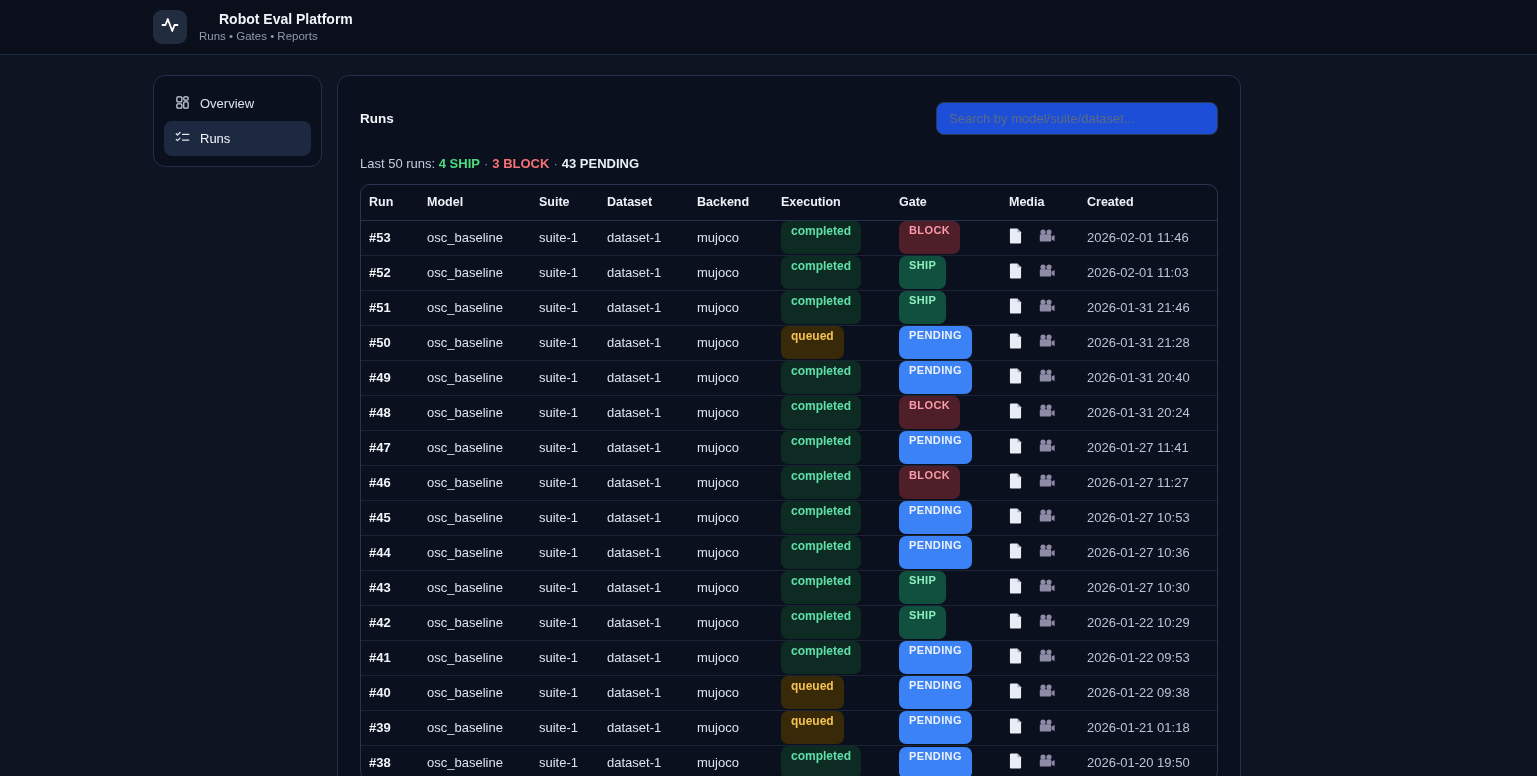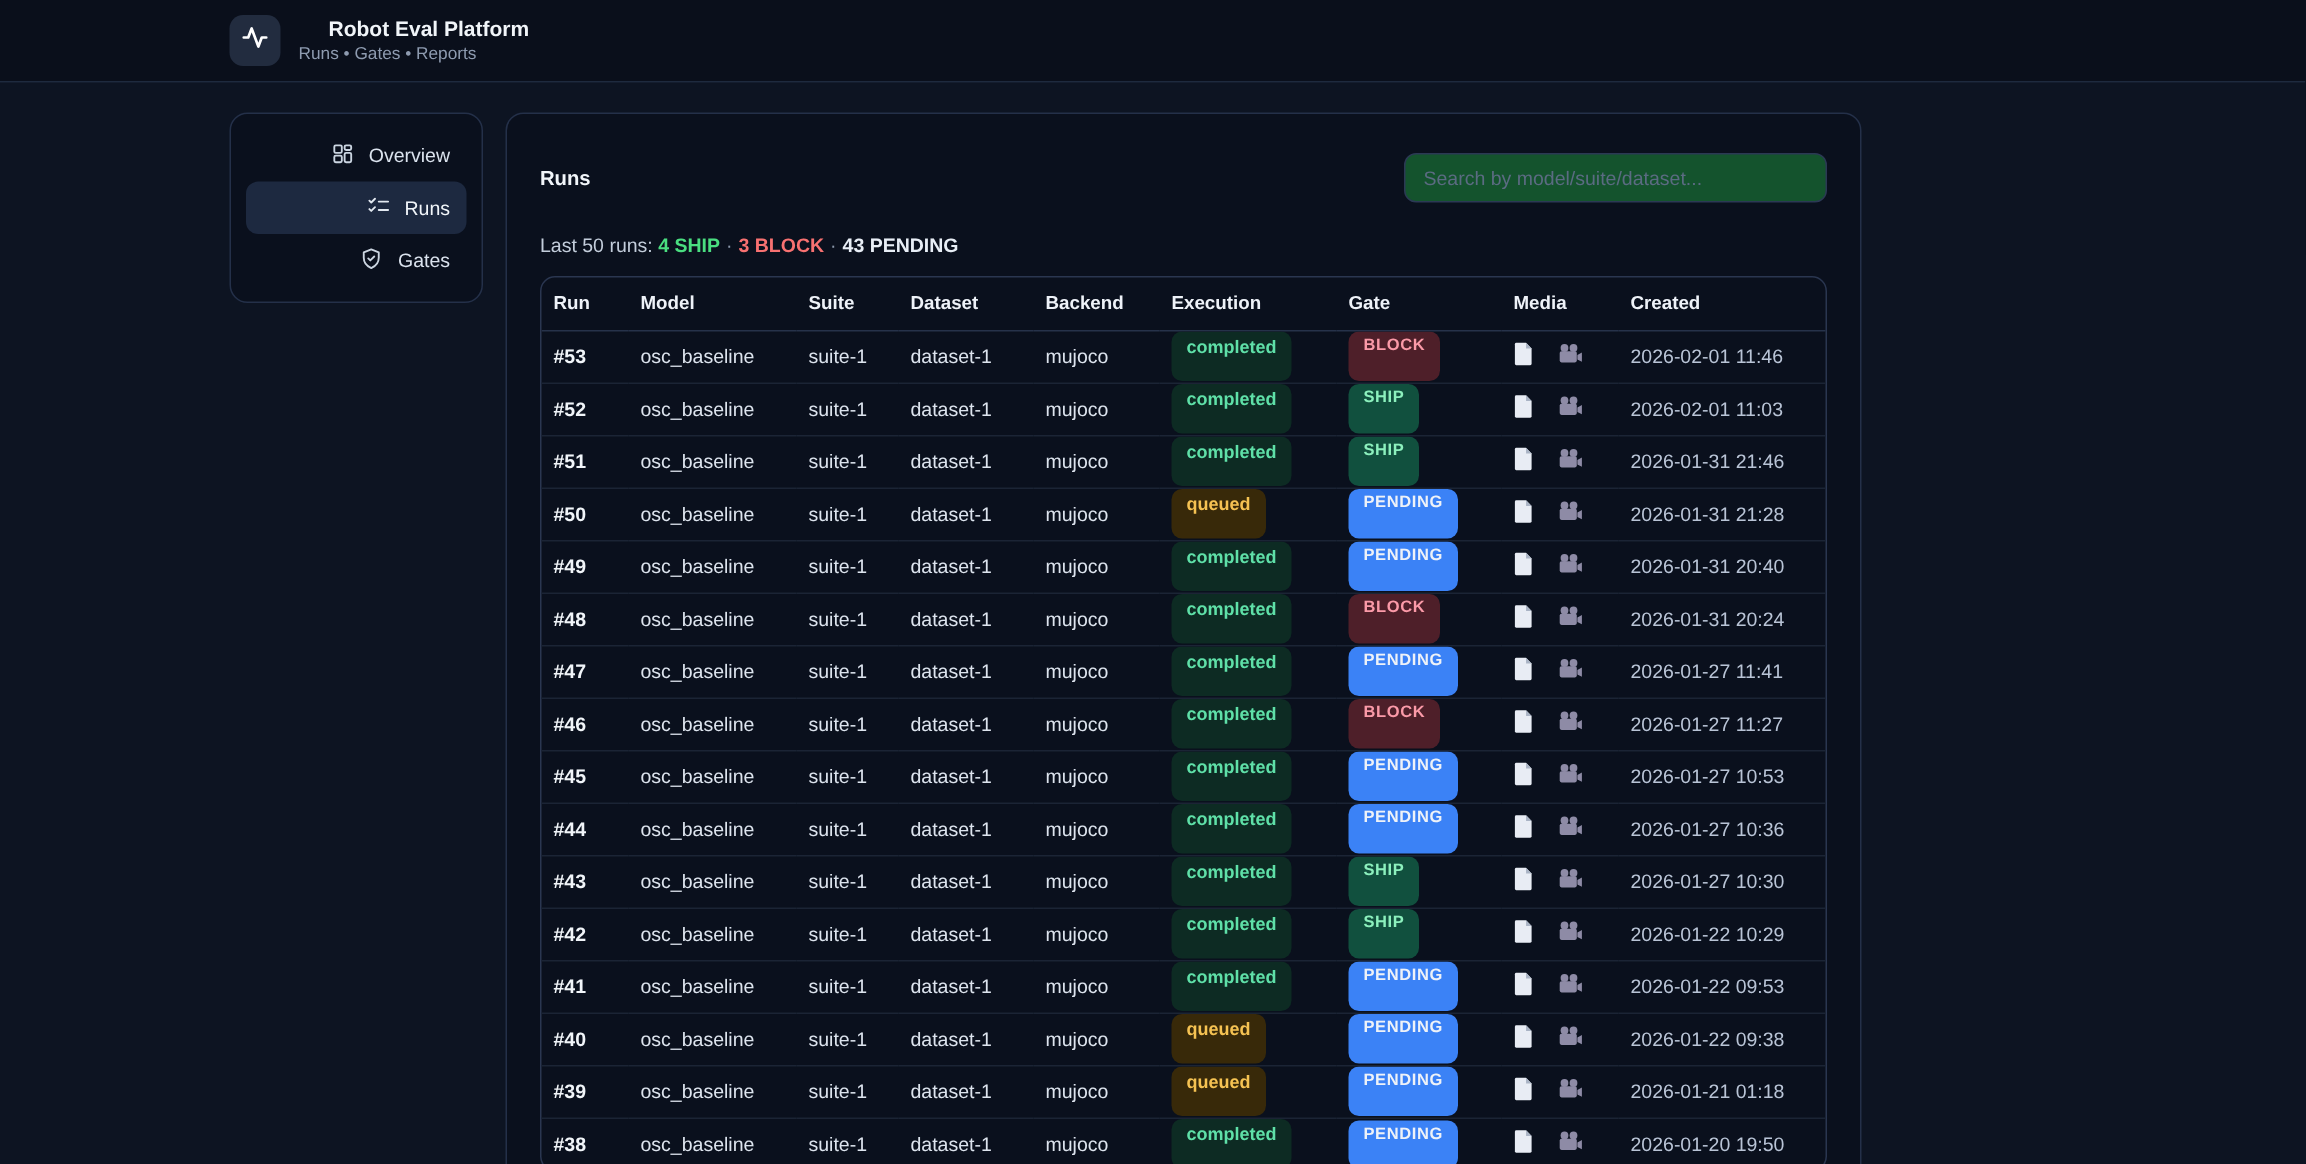--- a/index.html
+++ b/index.html
@@ -44,32 +44,31 @@
   
   .sidebar { width: 169px; padding: 10px; flex: none; }
   .side-item {
     height: 35px;
     display: flex; align-items: center; gap: 10px;
     padding: 0 11px;
     border-radius: 8px;
     font-size: 13px;
     color: #dbe3ee;
     cursor: pointer;
-    justify-content: flex-end;
   }
   .side-item.active { background: #1d2940; color: #f1f5f9; }
   .side-item svg { flex: none; }
 
   
   .main { width: 904px; min-height: 780px; padding: 26px 22px; flex: none; }
   .main-head { display: flex; align-items: center; justify-content: space-between; }
   .main-title { font-size: 13.5px; font-weight: 700; color: #f1f5f9; }
   .search-input {
     width: 282px; height: 33px;
-    background: #14532d;
+    background: #1d4ed8;
     border: 1px solid #2b3954;
     border-radius: 8px;
     color: #e2e8f0;
     font-size: 13px;
     font-family: "Liberation Sans", sans-serif;
     padding: 0 12px;
     outline: none;
   }
   .search-input::placeholder { color: #5b6b82; }
 
@@ -158,29 +157,20 @@
     <div class="side-item active">
       <span>
         <svg width="15" height="15" viewBox="0 0 24 24" fill="none" stroke="#e2e8f0" stroke-width="2" stroke-linecap="round" stroke-linejoin="round">
             <path d="m2 6 2 2 4-4"></path>
             <path d="M12 7h10"></path>
             <path d="m2 15 2 2 4-4"></path>
             <path d="M12 16h10"></path>
           </svg>
       </span>
       <span>Runs</span>
-    </div>
-    <div class="side-item">
-      <span>
-        <svg width="15" height="15" viewBox="0 0 24 24" fill="none" stroke="#cbd5e1" stroke-width="2" stroke-linecap="round" stroke-linejoin="round">
-            <path d="M12 2l8 3.2V11c0 5-3.4 9-8 11-4.6-2-8-6-8-11V5.2z"></path>
-            <path d="m8.8 11.6 2.2 2.2 4.2-4.2"></path>
-          </svg>
-      </span>
-      <span>Gates</span>
     </div>
   </nav>
 
   <section class="card main">
     <div class="main-head">
       <div class="main-title">Runs</div>
       <input class="search-input" type="text" placeholder="Search by model/suite/dataset..." style="">
     </div>
 
     <div class="summary"><span>Last 50 runs: </span><span style="color: rgb(74, 222, 128); font-weight: 600;">4 SHIP</span><span class="sep">·</span><span style="color: rgb(248, 113, 113); font-weight: 600;">3 BLOCK</span><span class="sep">·</span><span style="color: rgb(232, 238, 246); font-weight: 600;">43 PENDING</span></div>

